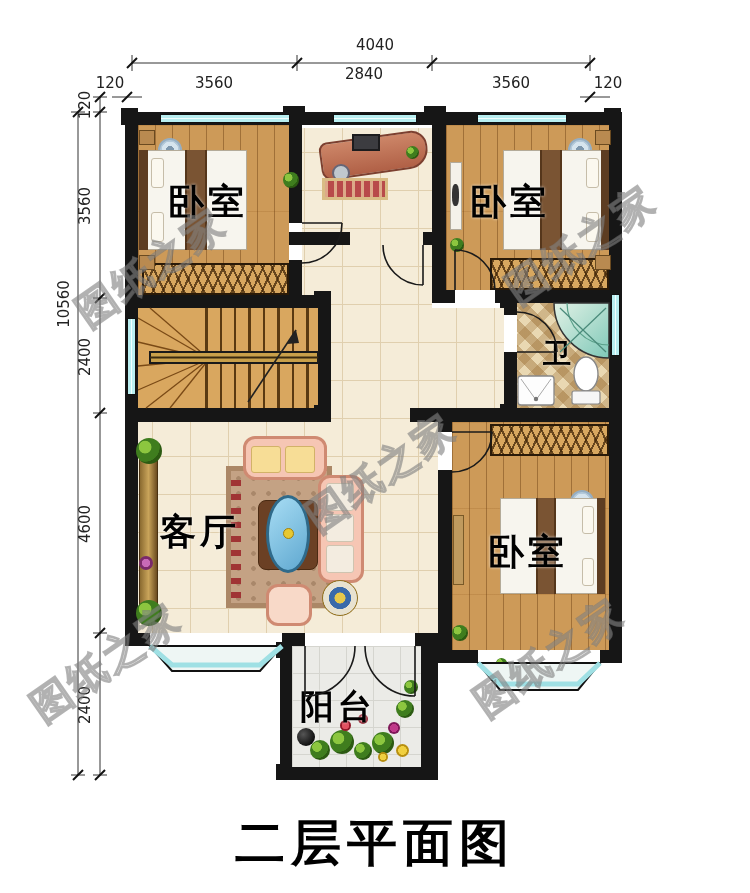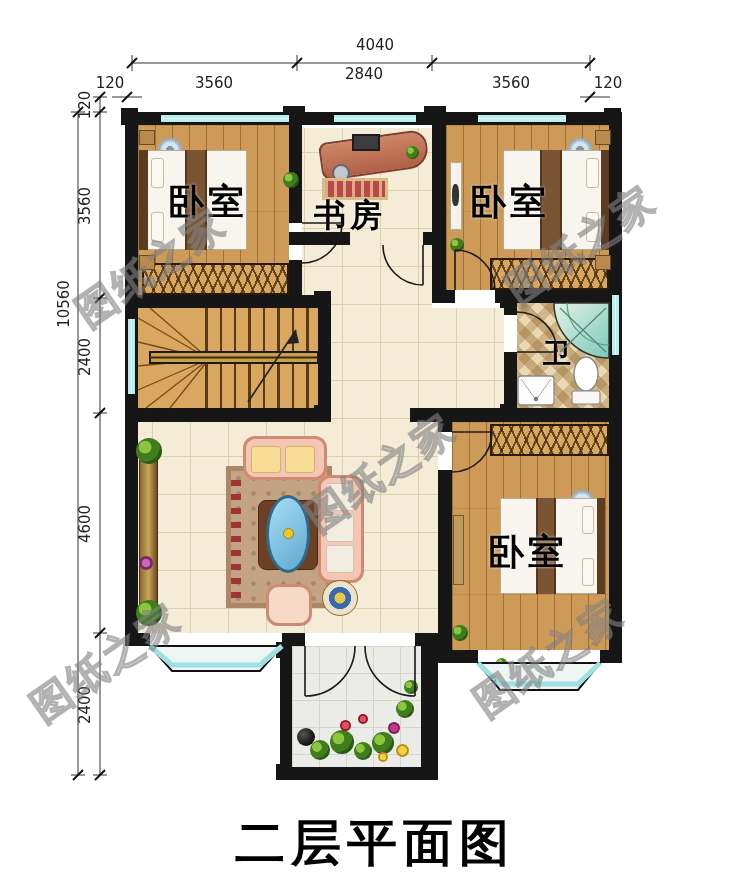--- a/index.html
+++ b/index.html
@@ -310,24 +310,25 @@
     </g>
     <rect x="150" y="352" width="168" height="11" fill="#c9a04a" stroke="#1a1a1a" stroke-width="2"></rect>
     <line x1="150" y1="357.5" x2="318" y2="357.5" stroke="#3a2a10" stroke-width="2"></line>
     <g>
       <line x1="248" y1="402" x2="296" y2="330" stroke="#222" stroke-width="1.6"></line>
       <polygon points="296,330 287,344 299,343" fill="#222"></polygon>
     </g>
   </svg>
 
   <div class="room-label" style="left:168px;top:178px;font-size:36px;">卧室</div>
-  <div class="room-label" style="left:314px;top:194px;font-size:32px;">书房</div>
   <div class="room-label" style="left:470px;top:178px;font-size:36px;">卧室</div>
   <div class="room-label" style="left:543px;top:335px;font-size:28px;">卫</div>
+  <div class="room-label" style="left:160px;top:508px;font-size:36px;">客厅</div>
   <div class="room-label" style="left:488px;top:528px;font-size:36px;">卧室</div>
+  <div class="room-label" style="left:300px;top:684px;font-size:34px;">阳台</div>
 
   <div class="dim" style="left:330px;top:36px;width:90px;">4040</div>
   <div class="dim" style="left:94px;top:74px;width:32px;">120</div>
   <div class="dim" style="left:172px;top:74px;width:84px;">3560</div>
   <div class="dim" style="left:322px;top:65px;width:84px;">2840</div>
   <div class="dim" style="left:469px;top:74px;width:84px;">3560</div>
   <div class="dim" style="left:592px;top:74px;width:32px;">120</div>
   <div class="dim dim-rot" style="left:70px;top:96px;width:30px;">120</div>
   <div class="dim dim-rot" style="left:63px;top:197px;width:44px;">3560</div>
   <div class="dim dim-rot" style="left:63px;top:348px;width:44px;">2400</div>

